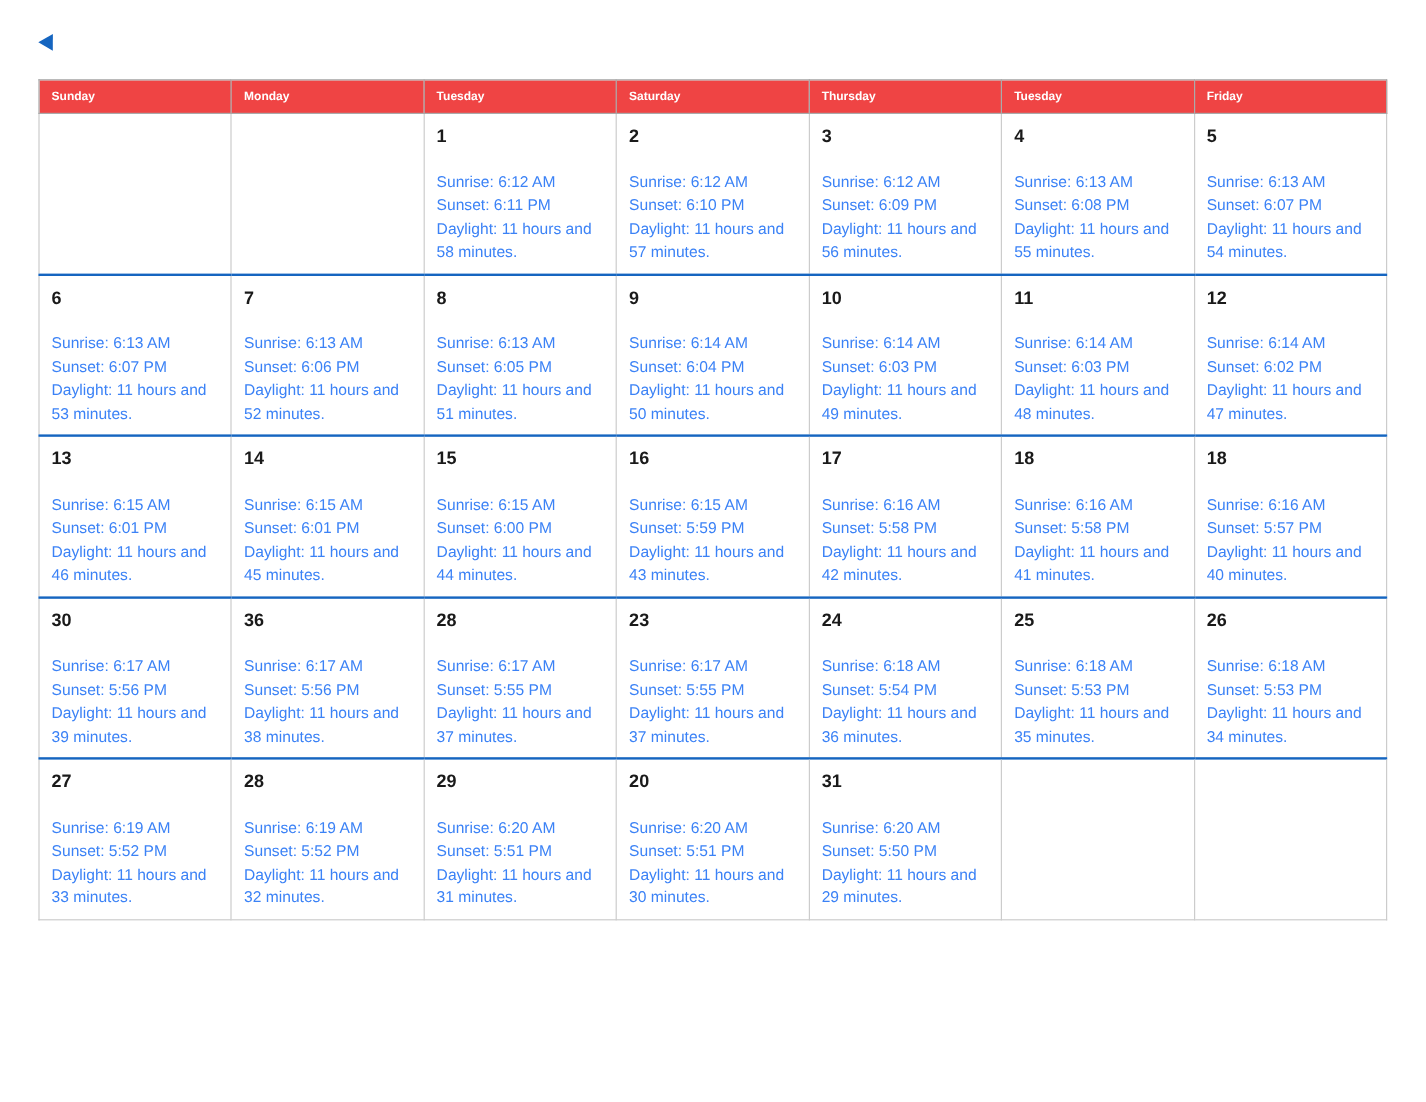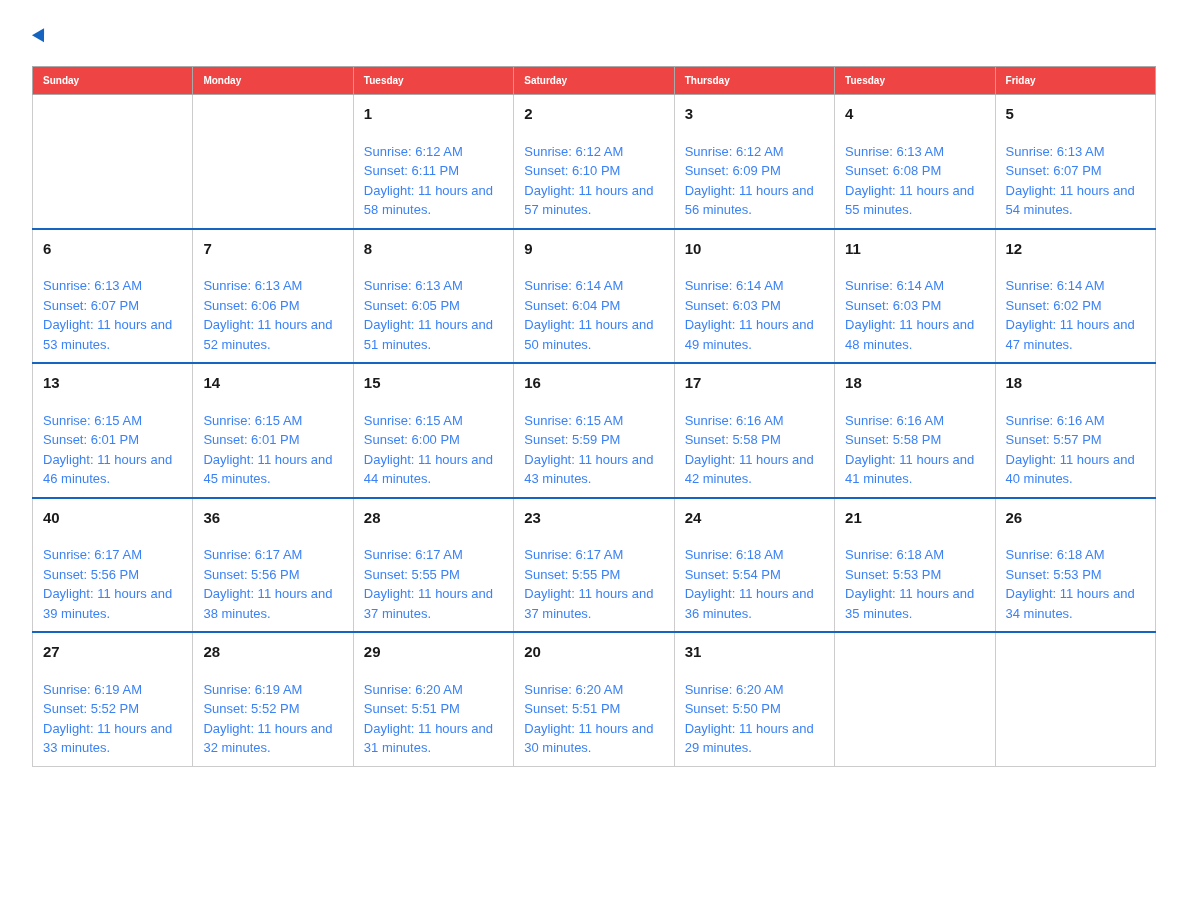--- a/index.html
+++ b/index.html
@@ -214,41 +214,41 @@
           <span class="day-num">18</span>
           <div class="day-info">Sunrise: 6:16 AM<br>Sunset: 5:58 PM<br>Daylight: 11 hours and 41 minutes.</div>
         </td>
         <td>
           <span class="day-num">18</span>
           <div class="day-info">Sunrise: 6:16 AM<br>Sunset: 5:57 PM<br>Daylight: 11 hours and 40 minutes.</div>
         </td>
       </tr>
       <tr class="row-sep">
         <td>
-          <span class="day-num">40</span>
+          <span class="day-num">30</span>
           <div class="day-info">Sunrise: 6:17 AM<br>Sunset: 5:56 PM<br>Daylight: 11 hours and 39 minutes.</div>
         </td>
         <td>
           <span class="day-num">36</span>
           <div class="day-info">Sunrise: 6:17 AM<br>Sunset: 5:56 PM<br>Daylight: 11 hours and 38 minutes.</div>
         </td>
         <td>
           <span class="day-num">28</span>
           <div class="day-info">Sunrise: 6:17 AM<br>Sunset: 5:55 PM<br>Daylight: 11 hours and 37 minutes.</div>
         </td>
         <td>
           <span class="day-num">23</span>
           <div class="day-info">Sunrise: 6:17 AM<br>Sunset: 5:55 PM<br>Daylight: 11 hours and 37 minutes.</div>
         </td>
         <td>
           <span class="day-num">24</span>
           <div class="day-info">Sunrise: 6:18 AM<br>Sunset: 5:54 PM<br>Daylight: 11 hours and 36 minutes.</div>
         </td>
         <td>
-          <span class="day-num">21</span>
+          <span class="day-num">25</span>
           <div class="day-info">Sunrise: 6:18 AM<br>Sunset: 5:53 PM<br>Daylight: 11 hours and 35 minutes.</div>
         </td>
         <td>
           <span class="day-num">26</span>
           <div class="day-info">Sunrise: 6:18 AM<br>Sunset: 5:53 PM<br>Daylight: 11 hours and 34 minutes.</div>
         </td>
       </tr>
       <tr class="row-sep">
         <td>
           <span class="day-num">27</span>

